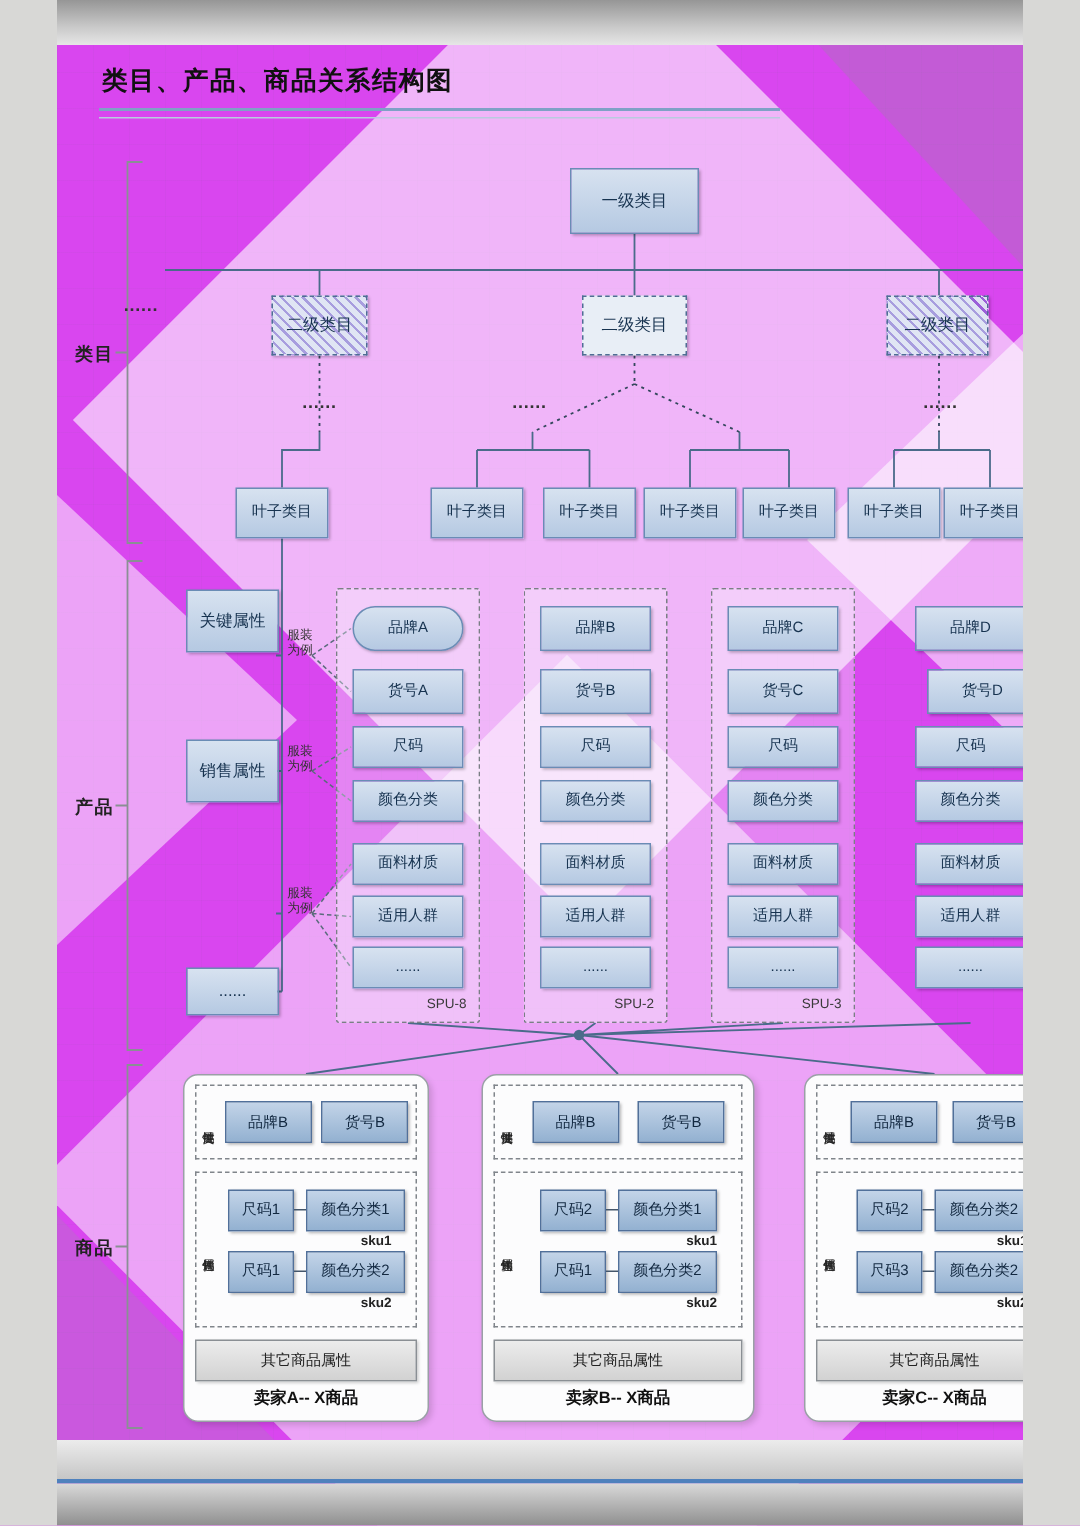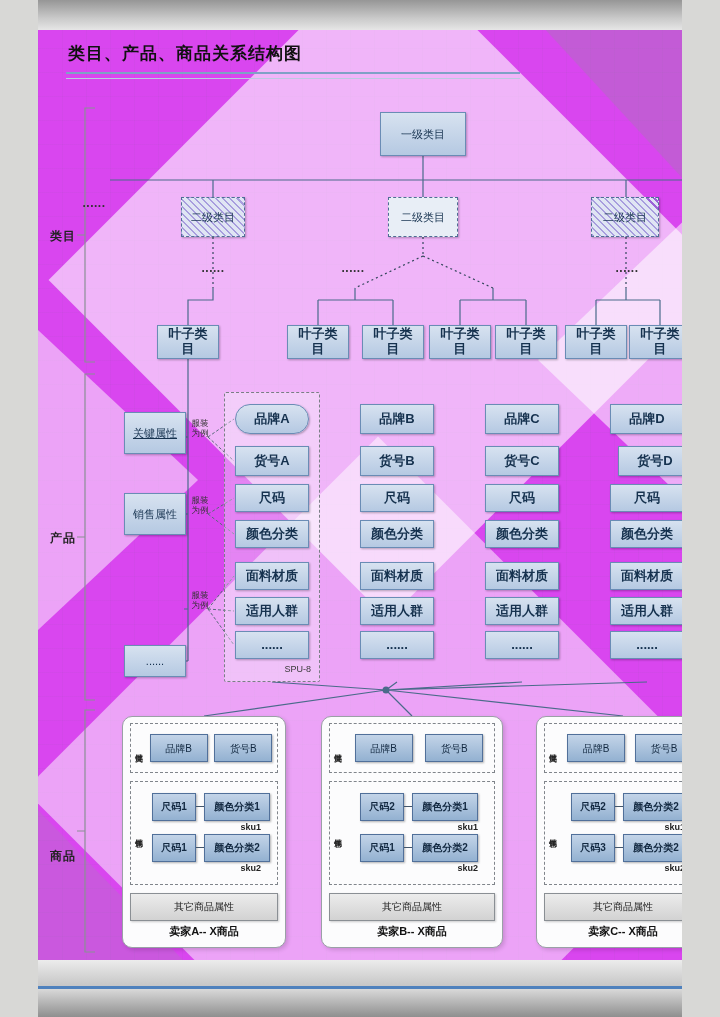--- a/index.html
+++ b/index.html
@@ -28,21 +28,21 @@
   .page-title{position:absolute;left:30px;top:42px;z-index:3;font-size:17px;font-weight:bold;color:#111;letter-spacing:1px;}
   .title-rule{position:absolute;left:28px;top:72px;width:454px;height:4px;z-index:3;
     border-top:2px solid #7fa1c6;border-bottom:1px solid #b9cbe0;}
   
   .lines{position:absolute;inset:0;z-index:1;pointer-events:none;}
   
   .b{position:absolute;z-index:2;box-sizing:border-box;display:flex;align-items:center;justify-content:center;
      text-align:center;font-size:11px;color:#16324f;padding:2px 5px;line-height:1.15;
      background:linear-gradient(#d7e2f0,#b5c9e2);border:1px solid #6a8cb5;
      box-shadow:1px 1px 2px rgba(0,0,0,.28);}
-  .b.small{font-size:13px;font-weight:bold;}
+  .b.small{font-size:10px;}
   .hatch{background:repeating-linear-gradient(45deg,rgba(79,129,189,.45) 0 1.5px,rgba(223,232,243,.95) 1.5px 5px);
      border:1px dashed #4f6d94;}
   .dashedb{background:#e8eef6;border:1px dashed #4f6d94;}
   .dots{position:absolute;z-index:2;font-size:12px;font-weight:bold;letter-spacing:.5px;color:#333;text-align:center;line-height:14px;}
   .section-label{position:absolute;left:12px;z-index:2;font-size:12px;font-weight:bold;color:#222;letter-spacing:1px;}
   .note{position:absolute;z-index:2;width:22px;font-size:8.5px;line-height:1.2;color:#333;text-align:center;}
   .spu{position:absolute;z-index:2;width:96px;top:392px;height:290px;box-sizing:border-box;
        border:1px dashed #7a7f85;border-radius:2px;background:rgba(250,250,252,.35);}
   .spu-name{position:absolute;right:8px;bottom:7px;font-size:9px;color:#3a3a3a;z-index:2;}
   
@@ -51,21 +51,21 @@
         padding:6px 7px;display:flex;flex-direction:column;}
   .cgroup{border:1px dashed #80858b;position:relative;box-sizing:border-box;padding:4px 4px 4px 18px;}
   .cgroup.key{height:50px;display:flex;align-items:center;justify-content:space-evenly;gap:6px;}
   .cgroup.sales{margin-top:8px;height:104px;display:flex;flex-direction:column;justify-content:center;gap:1px;}
   .vlabel{position:absolute;left:3px;top:50%;transform:translateY(-50%);writing-mode:vertical-rl;
           text-orientation:upright;font-size:8px;color:#222;line-height:1;}
   .sbox{display:flex;align-items:center;justify-content:center;box-sizing:border-box;font-size:10px;height:28px;
         background:linear-gradient(#c3d4e8,#93b1d1);border:1px solid #51709a;color:#122840;
         box-shadow:1px 1px 2px rgba(0,0,0,.3);padding:1px 2px;text-align:center;line-height:1.1;}
   .kbox{width:58px;}
-  .skurow{display:flex;align-items:center;justify-content:center;font-weight:bold;}
+  .skurow{display:flex;align-items:center;justify-content:center;}
   .size-box{width:44px;}
   .color-box{width:66px;}
   .skuline{width:8px;height:0;border-top:1px solid #44566b;}
   .skutag{text-align:right;font-size:9px;font-weight:bold;color:#222;padding-right:12px;line-height:11px;}
   .otherbox{margin-top:8px;height:26px;display:flex;align-items:center;justify-content:center;font-size:10px;
         background:linear-gradient(#ececec,#d2d2d2);border:1px solid #8a8f94;color:#222;
         box-shadow:1px 1px 2px rgba(0,0,0,.2);}
   .cfooter{margin-top:auto;text-align:center;font-size:11px;font-weight:bold;color:#111;padding-bottom:2px;}
 </style>
 </head>
@@ -107,21 +107,21 @@
     <path d="M57 108 H47 V362 H57 M47 235 H39" stroke="#8a8f94" stroke-width="1.2" fill="none"></path>
     <path d="M57 374 H47 V700 H57 M47 537 H39" stroke="#8a8f94" stroke-width="1.2" fill="none"></path>
     <path d="M57 710 H47 V952 H57 M47 831 H39" stroke="#8a8f94" stroke-width="1.2" fill="none"></path>
   </svg>
 
   <div class="page-title">类目、产品、商品关系结构图</div>
   <div class="title-rule"></div>
 
   <div class="section-label" style="top:228px;">类目</div>
   <div class="section-label" style="top:530px;">产品</div>
-  <div class="section-label" style="top:848px;">商品</div>
+  <div class="section-label" style="top:824px;">商品</div>
 
   <div class="b" style="left:342px;top:112px;width:86px;height:44px;">一级类目</div>
 
   <div class="dots" style="left:36px;top:196px;width:40px;">......</div>
   <div class="dots" style="left:650px;top:196px;width:40px;">......</div>
 
   <div class="b hatch" style="left:143px;top:197px;width:64px;height:40px;">二级类目</div>
   <div class="b dashedb" style="left:350px;top:197px;width:70px;height:40px;">二级类目</div>
   <div class="b hatch" style="left:553px;top:197px;width:68px;height:40px;">二级类目</div>
 
@@ -130,47 +130,53 @@
   <div class="dots" style="left:566px;top:261px;width:46px;">......</div>
 
   <div class="b small" style="left:119px;top:325px;width:62px;height:34px;">叶子类目</div>
   <div class="b small" style="left:249px;top:325px;width:62px;height:34px;">叶子类目</div>
   <div class="b small" style="left:324px;top:325px;width:62px;height:34px;">叶子类目</div>
   <div class="b small" style="left:391px;top:325px;width:62px;height:34px;">叶子类目</div>
   <div class="b small" style="left:457px;top:325px;width:62px;height:34px;">叶子类目</div>
   <div class="b small" style="left:527px;top:325px;width:62px;height:34px;">叶子类目</div>
   <div class="b small" style="left:591px;top:325px;width:62px;height:34px;">叶子类目</div>
 
-  <div class="b" style="left:86px;top:412px;width:62px;height:42px;text-decoration:underline;">关键属性</div>
+  <div class="b" style="left:86px;top:393px;width:62px;height:42px;">关键属性</div>
   <div class="b" style="left:86px;top:493px;width:62px;height:42px;">销售属性</div>
   <div class="b" style="left:86px;top:645px;width:62px;height:32px;">......</div>
 
   <div class="note" style="left:151px;top:418px;">服装为例</div>
   <div class="note" style="left:151px;top:495px;">服装为例</div>
   <div class="note" style="left:151px;top:590px;">服装为例</div>
 
   <div class="spu" style="left:186px;">
     <span class="spu-name">SPU-8</span>
   </div>
   <div class="b small" style="left:197px;top:404px;width:74px;height:30px;border-radius:15px;">品牌A</div>
   <div class="b small" style="left:197px;top:446px;width:74px;height:30px;">货号A</div>
   <div class="b small" style="left:197px;top:484px;width:74px;height:28px;">尺码</div>
   <div class="b small" style="left:197px;top:520px;width:74px;height:28px;">颜色分类</div>
   <div class="b small" style="left:197px;top:562px;width:74px;height:28px;">面料材质</div>
   <div class="b small" style="left:197px;top:597px;width:74px;height:28px;">适用人群</div>
   <div class="b small" style="left:197px;top:631px;width:74px;height:28px;">......</div>
 
+  <div class="spu" style="left:311px;">
+    <span class="spu-name">SPU-2</span>
+  </div>
   <div class="b small" style="left:322px;top:404px;width:74px;height:30px;">品牌B</div>
   <div class="b small" style="left:322px;top:446px;width:74px;height:30px;">货号B</div>
   <div class="b small" style="left:322px;top:484px;width:74px;height:28px;">尺码</div>
   <div class="b small" style="left:322px;top:520px;width:74px;height:28px;">颜色分类</div>
   <div class="b small" style="left:322px;top:562px;width:74px;height:28px;">面料材质</div>
   <div class="b small" style="left:322px;top:597px;width:74px;height:28px;">适用人群</div>
   <div class="b small" style="left:322px;top:631px;width:74px;height:28px;">......</div>
 
+  <div class="spu" style="left:436px;">
+    <span class="spu-name">SPU-3</span>
+  </div>
   <div class="b small" style="left:447px;top:404px;width:74px;height:30px;">品牌C</div>
   <div class="b small" style="left:447px;top:446px;width:74px;height:30px;">货号C</div>
   <div class="b small" style="left:447px;top:484px;width:74px;height:28px;">尺码</div>
   <div class="b small" style="left:447px;top:520px;width:74px;height:28px;">颜色分类</div>
   <div class="b small" style="left:447px;top:562px;width:74px;height:28px;">面料材质</div>
   <div class="b small" style="left:447px;top:597px;width:74px;height:28px;">适用人群</div>
   <div class="b small" style="left:447px;top:631px;width:74px;height:28px;">......</div>
 
   <div class="b small" style="left:572px;top:404px;width:74px;height:30px;">品牌D</div>
   <div class="b small" style="left:580px;top:446px;width:74px;height:30px;">货号D</div>

